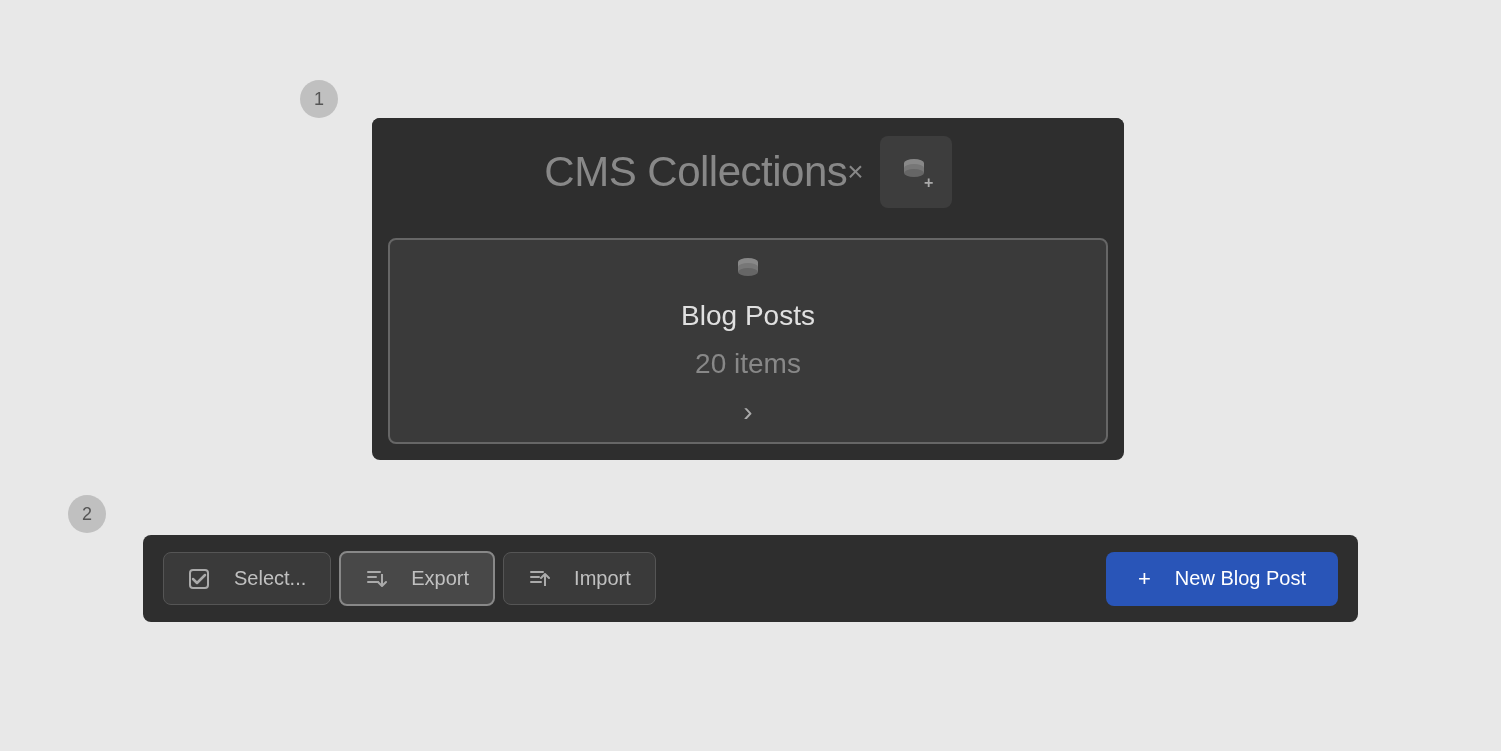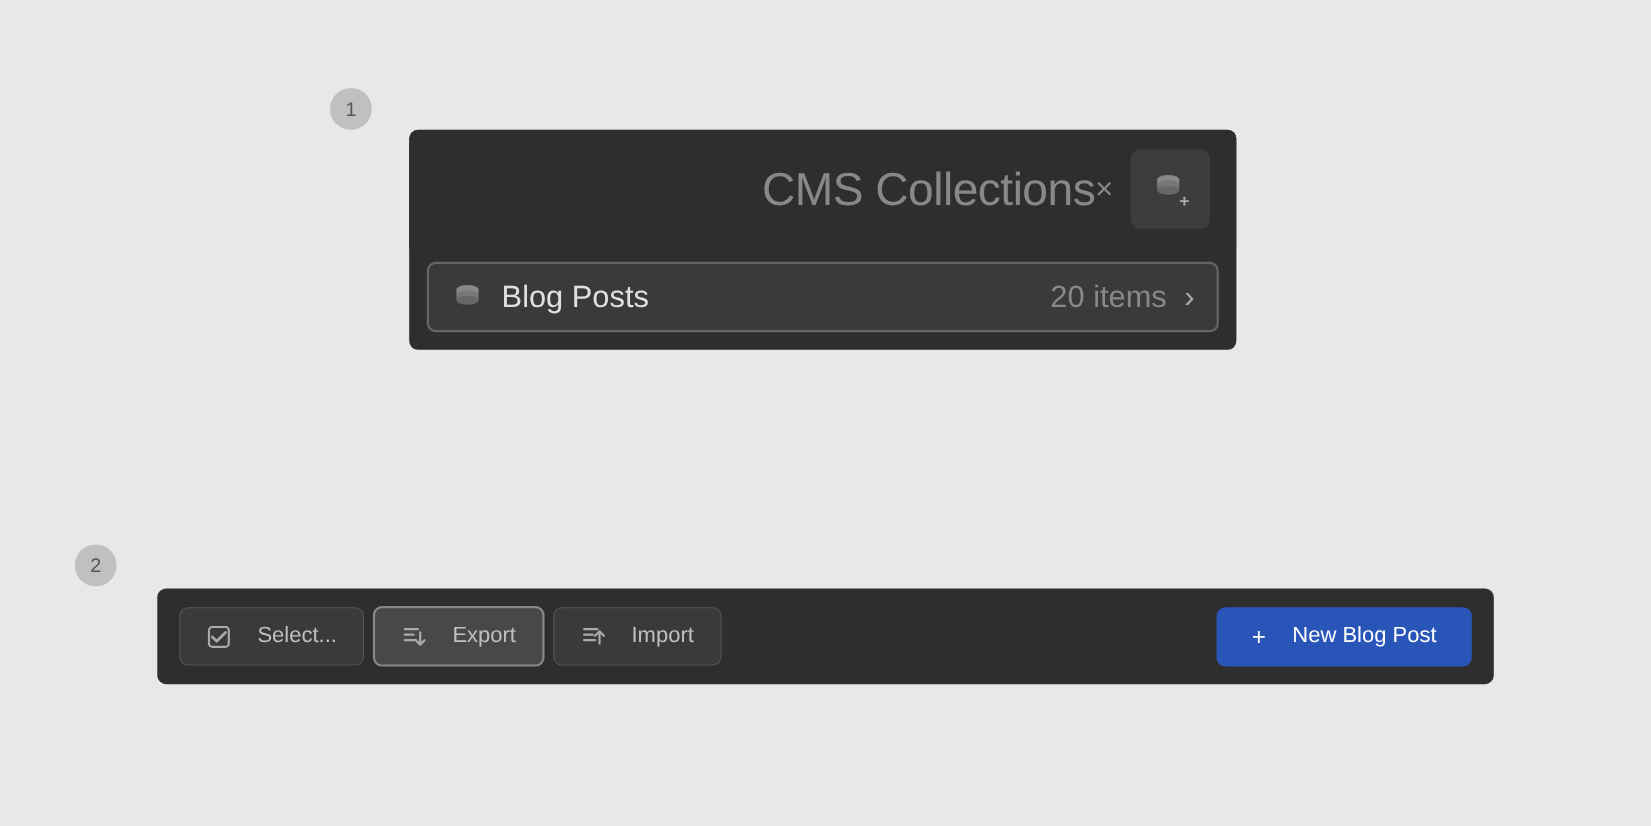--- a/index.html
+++ b/index.html
@@ -45,21 +45,21 @@
       left: 372px;
       width: 752px;
       background: #2e2e2e;
       border-radius: 8px;
       overflow: hidden;
     }
 
     .cms-header {
       display: flex;
       align-items: center;
-      justify-content: flex-end;
+      justify-content: center;
       padding: 18px 24px;
       background: #2e2e2e;
     }
 
     .cms-title {
       font-size: 42px;
       font-weight: 400;
       color: #888;
       letter-spacing: -0.5px;
     }
@@ -97,20 +97,21 @@
 
     .collection-row {
       background: #3a3a3a;
       border-radius: 8px;
       border: 2px solid #666;
       display: flex;
       align-items: center;
       padding: 14px 20px;
       cursor: pointer;
       gap: 16px;
+      flex-direction: column;
     }
 
     .collection-name {
       font-size: 28px;
       font-weight: 500;
       color: #e0e0e0;
       flex: 1;
     }
 
     .collection-count {

